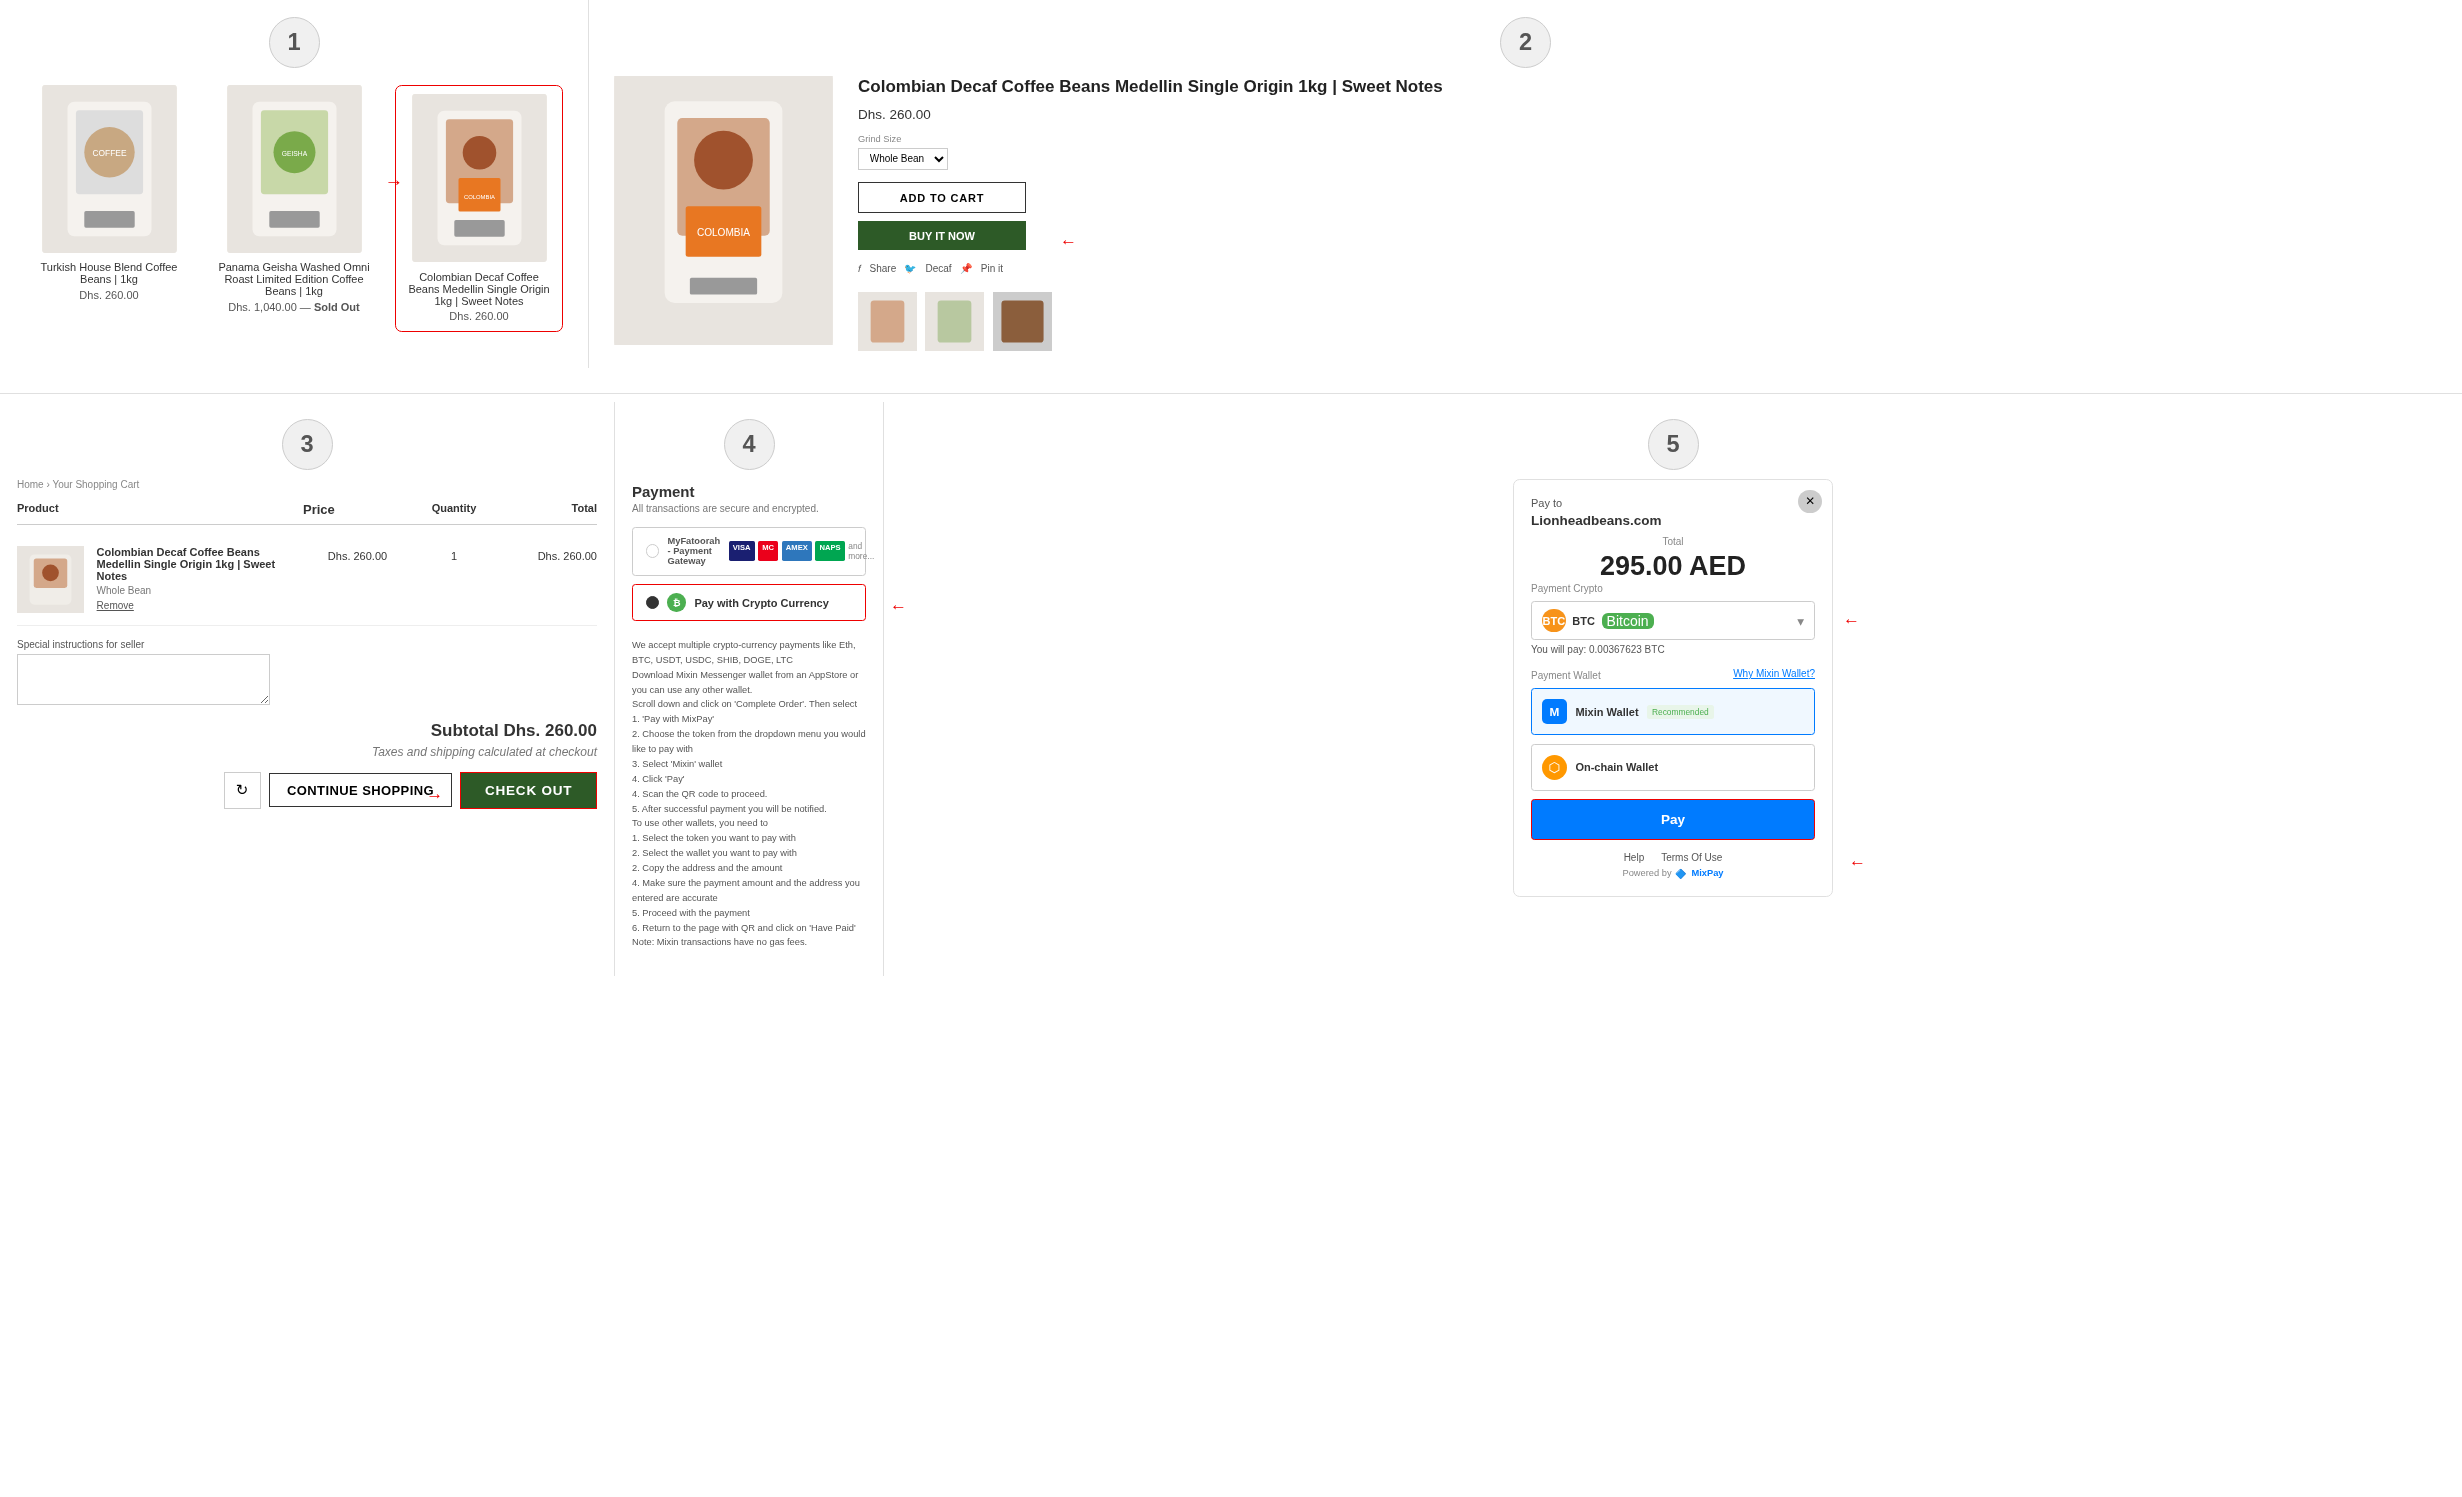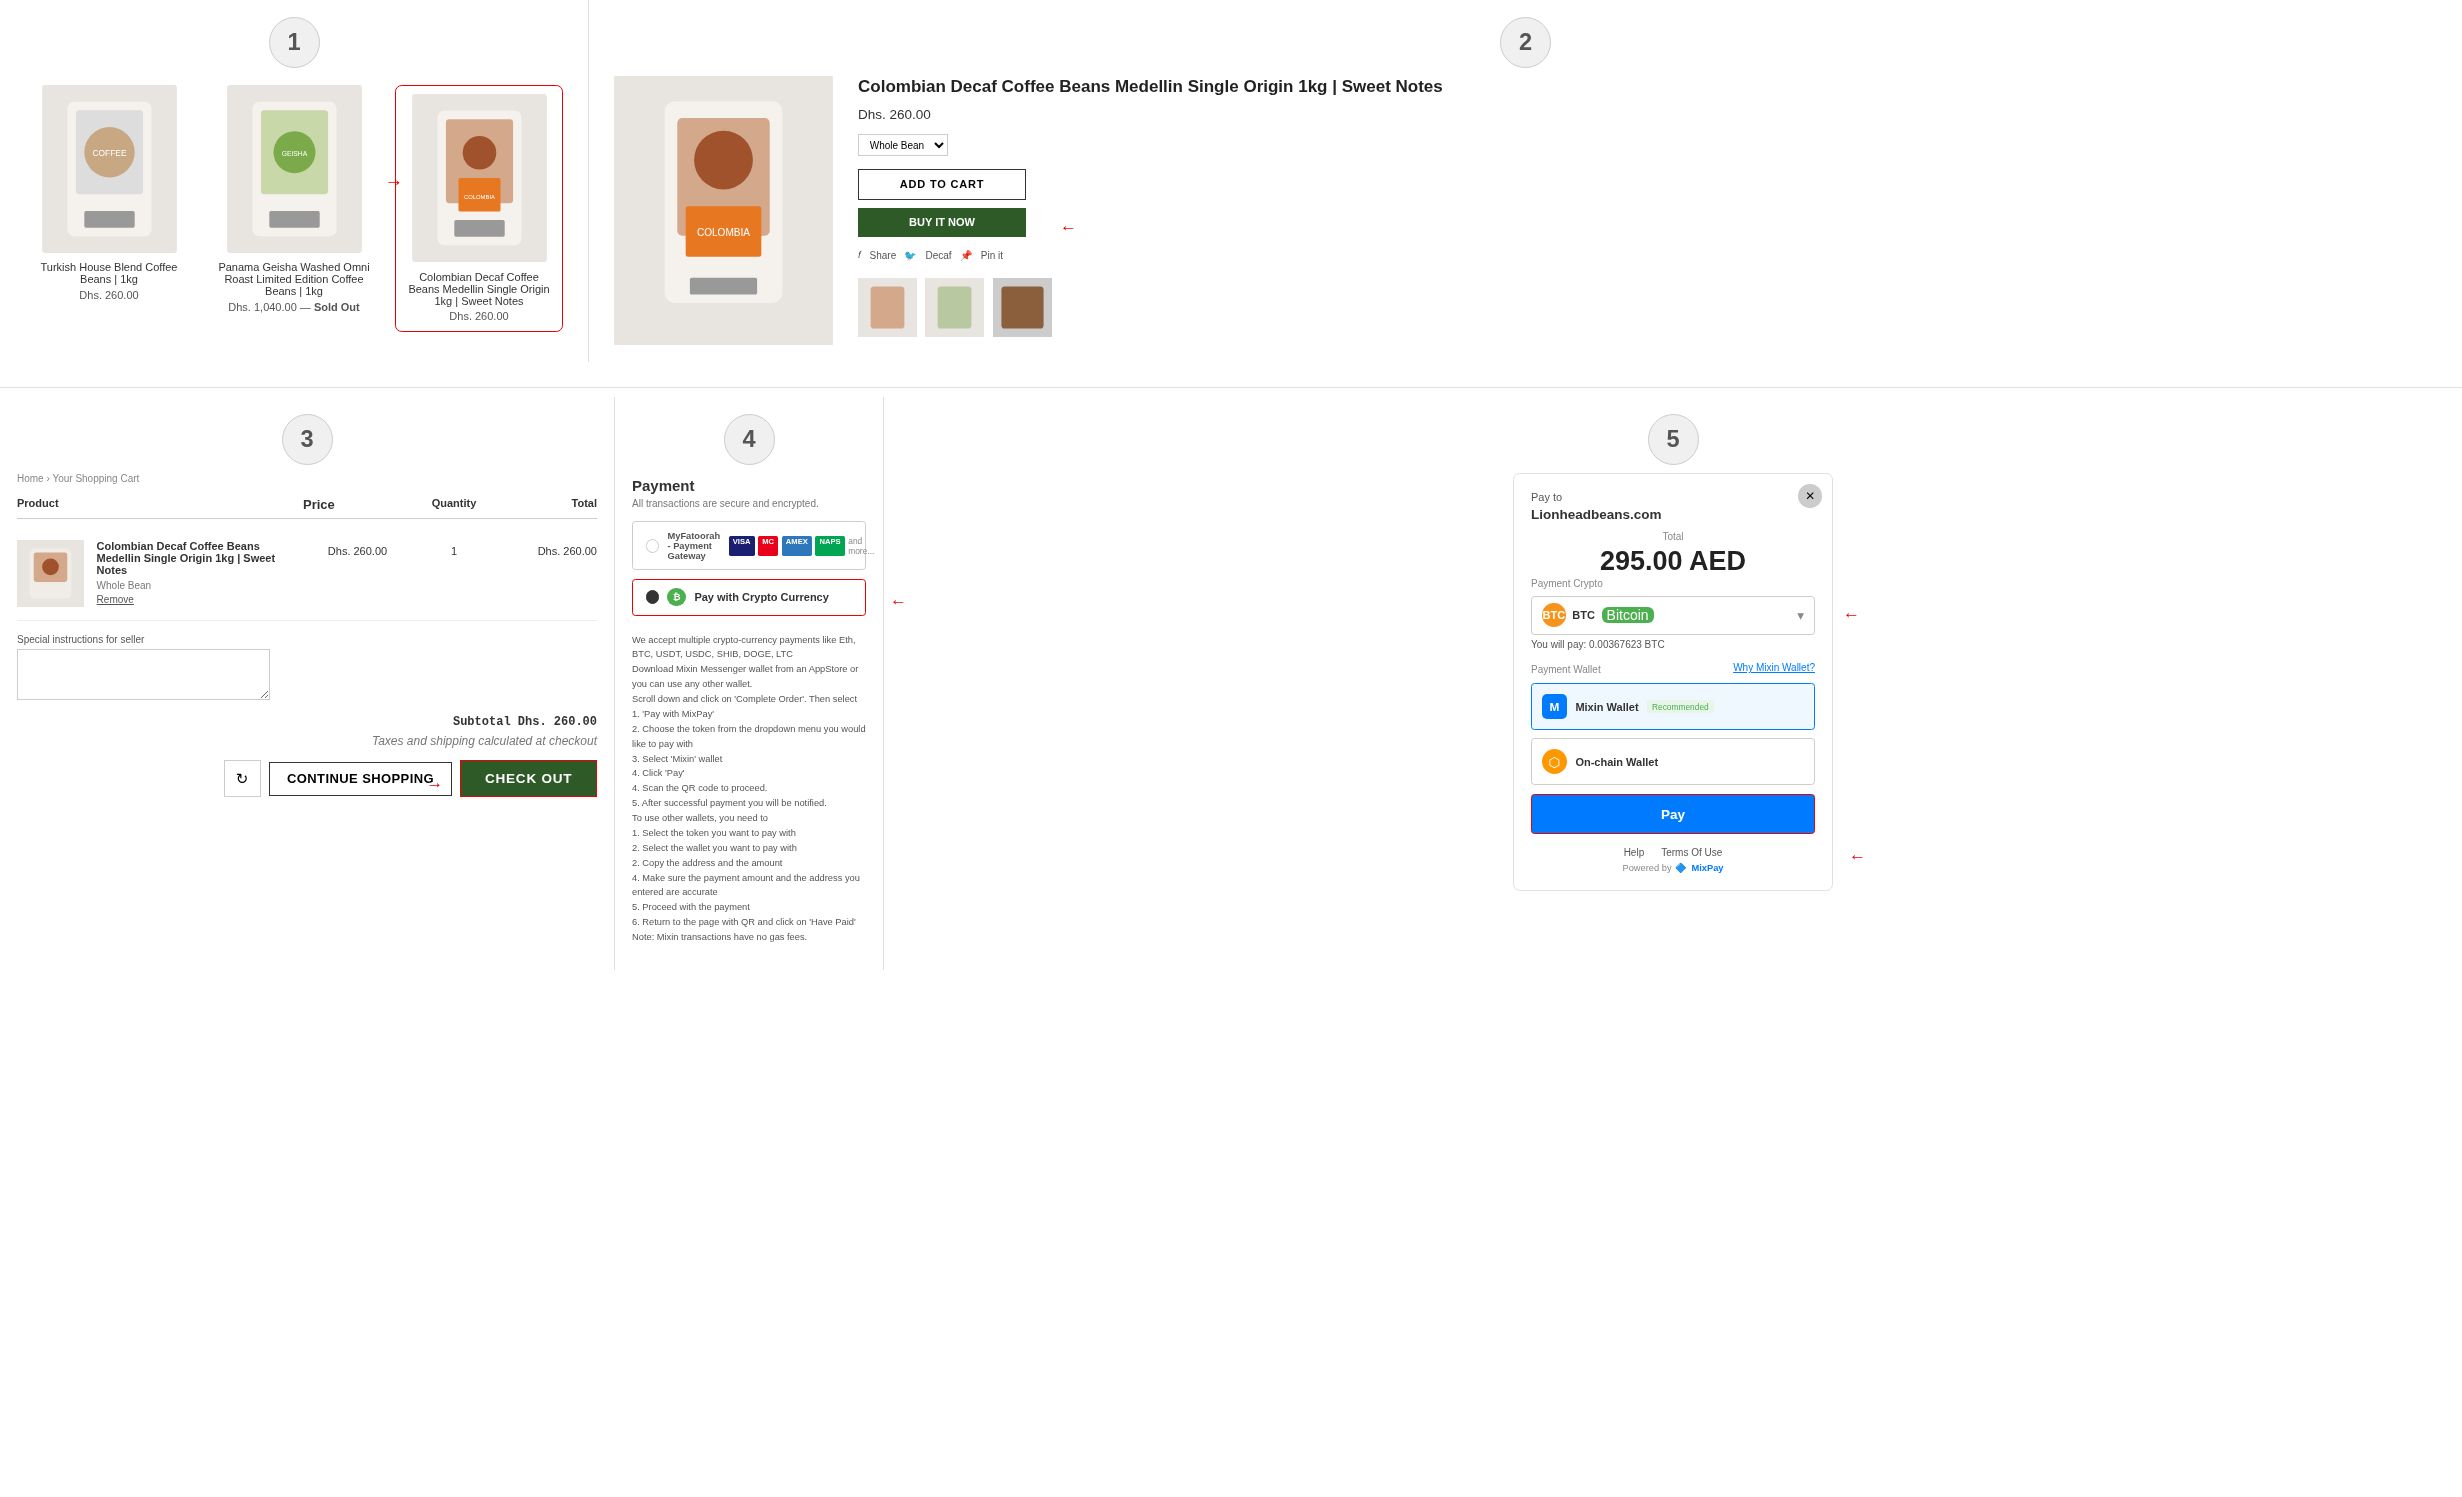--- a/index.html
+++ b/index.html
@@ -86,21 +86,21 @@
     .cart-item-info { flex: 2; }
     .cart-item-name { font-size: 11px; color: #333; margin-bottom: 3.4px; font-weight: bold; }
     .cart-item-variant { font-size: 10px; color: #777; margin-bottom: 3.4px; }
     .cart-item-remove { font-size: 10px; color: #555; text-decoration: underline; cursor: pointer; }
     .cart-item-price { width: 109px; text-align: center; font-size: 11px; padding-top: 4.2px; }
     .cart-item-qty { width: 84px; text-align: center; font-size: 11px; padding-top: 4.2px; }
     .cart-item-line-total { width: 101px; text-align: right; font-size: 11px; padding-top: 4.2px; }
     .special-instructions { margin-top: 12.6px; }
     .special-instructions label { font-size: 10px; color: #555; display: block; margin-bottom: 4.2px; }
     .special-instructions textarea { width: 253px; height: 51px; border: 0.8px solid #ccc; font-size: 10px; padding: 4.2px; resize: vertical; }
-    .cart-subtotal { text-align: right; font-size: 12px; font-weight: bold; margin-top: 12.6px; margin-bottom: 4.2px; font-family: Liberation Mono, monospace; }
+    .cart-subtotal { text-align: right; font-size: 17px; font-weight: bold; margin-top: 12.6px; margin-bottom: 4.2px; }
     .cart-taxes { text-align: right; font-size: 12px; color: #777; font-style: italic; margin-bottom: 12.6px; }
     .cart-buttons { display: flex; gap: 8.4px; justify-content: flex-end; align-items: center; }
     .btn-refresh { width: 37px; height: 37px; border: 0.8px solid #ccc; background: #fff; cursor: pointer; display: flex; align-items: center; justify-content: center; font-size: 15px; }
     .btn-continue { padding: 8.4px 17px; border: 0.8px solid #333; background: #fff; font-size: 13px; cursor: pointer; font-weight: bold; letter-spacing: 0.4px; }
     .btn-checkout { padding: 10px 23.6px; background: #2d5a27; color: #fff; border: 1.7px solid #e00; font-size: 13.5px; font-weight: bold; cursor: pointer; letter-spacing: 0.8px; }
 
     
     .section-4 { width: 269px; padding: 17px; border-right: 0.8px solid #e0e0e0; }
     .section-4-header { display: flex; justify-content: center; margin-bottom: 12.6px; }
     .payment-title { font-size: 15px; font-weight: bold; margin-bottom: 3.4px; }
@@ -234,20 +234,21 @@
             <rect x="75" y="50" width="110" height="140" rx="6" fill="#d4a88a"></rect>
             <circle cx="130" cy="100" r="35" fill="#a0522d"></circle>
             <rect x="85" y="155" width="90" height="60" rx="3" fill="#e87722"></rect>
             <text x="130" y="190" text-anchor="middle" font-size="12" fill="#fff">COLOMBIA</text>
             <rect x="90" y="240" width="80" height="20" rx="2" fill="#999"></rect>
           </svg>
         </div>
         <div class="product-detail-info">
           <div class="product-detail-title">Colombian Decaf Coffee Beans Medellin Single Origin 1kg | Sweet Notes</div>
           <div class="product-detail-price">Dhs. 260.00</div>
+          <div class="grind-size-label">Grind Size</div>
           <select class="grind-size-select">
             <option>Whole Bean</option>
             <option>Ground</option>
           </select>
           <button class="btn-add-to-cart">ADD TO CART</button>
           <div style="position:relative; display:inline-block;">
             <button class="btn-buy-now">BUY IT NOW</button>
             
             <div style="position:absolute; right:-51px; top:8.4px; color:#e00; font-size:17px;">←</div>
           </div>

